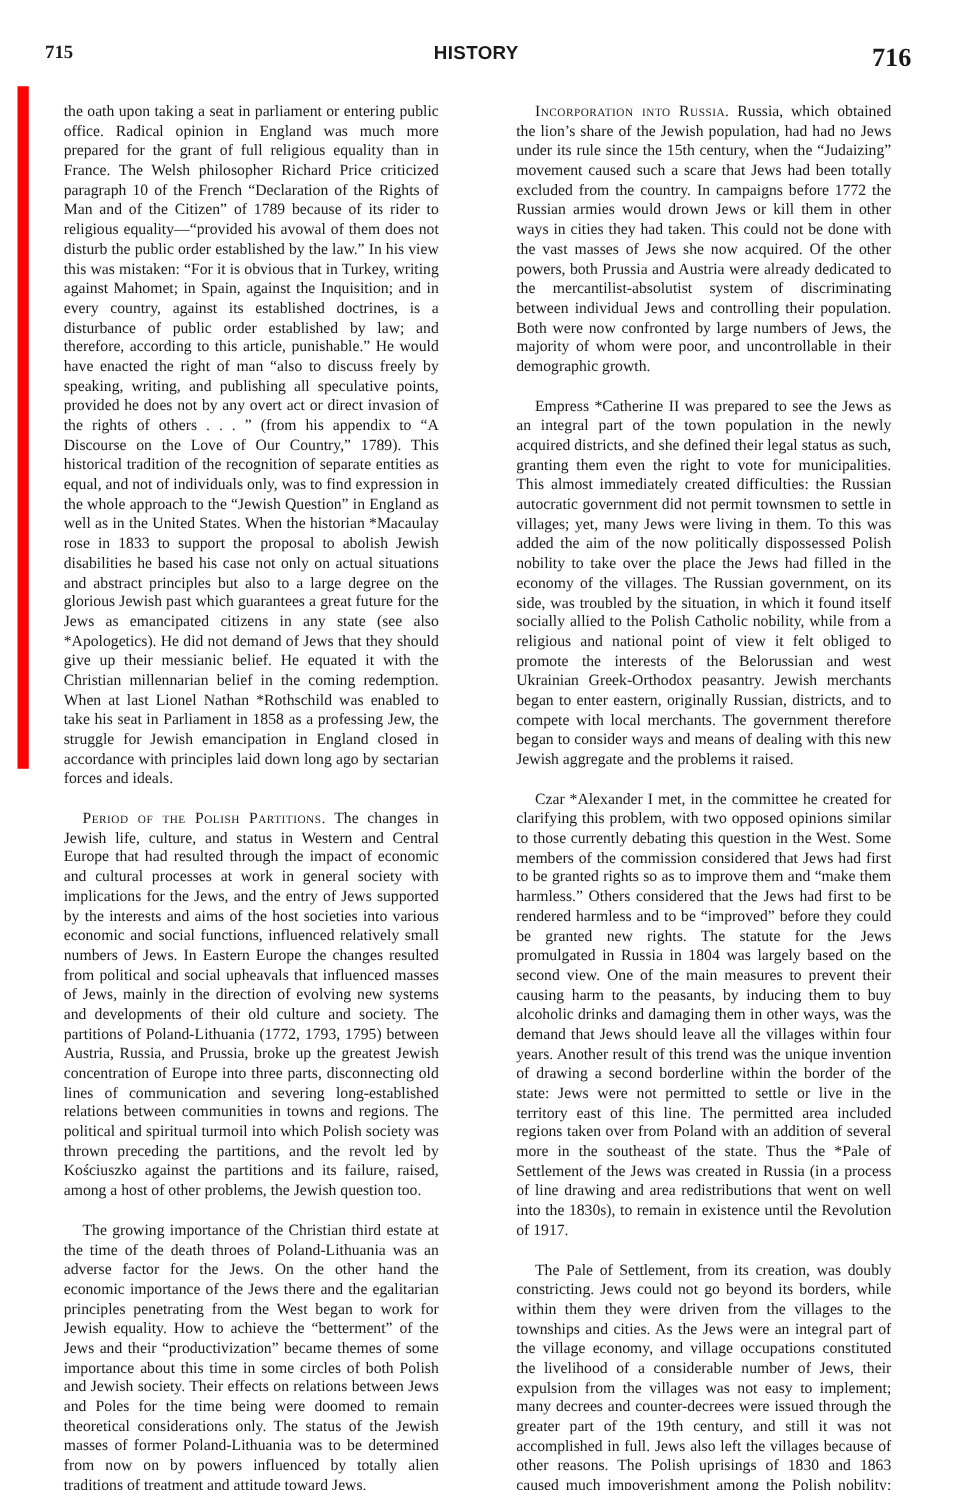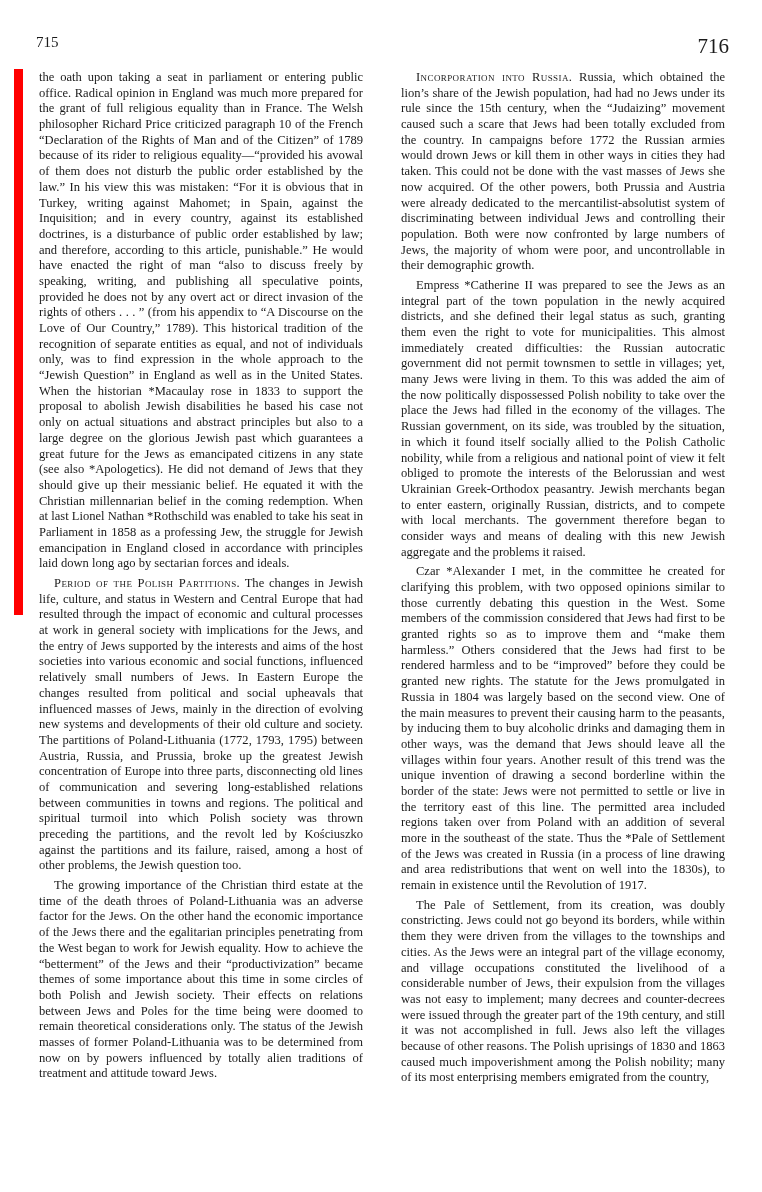--- a/index.html
+++ b/index.html
@@ -1,36 +1,37 @@
 <!DOCTYPE html>
 <html><head>
 <meta charset="utf-8">
 <style>
   html, body { margin: 0; padding: 0; background: #ffffff; }
   body { width: 762px; height: 1192px; position: relative; overflow: hidden;
          font-family: "Liberation Serif", "DejaVu Serif", serif; color: #1a1a1a; }
-  .header { position: absolute; top: 34px; left: 0; width: 762px; height: 22px; }
+  .header { position: absolute; top: 34px; left: 0; width: 762px; height: 22px; font-weight: bold; }
   .pnum-left { position: absolute; left: 36px; top: 0; font-size: 15px; }
   .pnum-right { position: absolute; right: 33px; top: 0; font-size: 21px; }
   .running-title { position: absolute; left: 0; right: 0; text-align: center; top: 0;
                    font-family: "Liberation Sans", "DejaVu Sans", sans-serif; font-size: 15px; letter-spacing: 0.3px; }
   .col { position: absolute; top: 66px; width: 332px; font-size: 12.55px; line-height: 15.68px;
          text-align: justify; hyphens: none; }
   .col-left { left: 35px; }
   .col-right { left: 397px; }
-  .col p { margin: 4px; text-indent: 0; }
+  .col p { margin: 16px; text-indent: 0; }
   .col p.indent { text-indent: 15px; }
   .sc { font-variant: small-caps; letter-spacing: 0.4px; }
   .change-bar { position: absolute; left: 14px; top: 69px; width: 9px; height: 546px; background: #ff0000; }
 </style>
 </head>
 <body>
 
 <div class="header">
   <span class="pnum-left">715</span>
+  <span class="running-title">HISTORY</span>
   <span class="pnum-right">716</span>
 </div>
 
 <div class="change-bar" id="change-bar" style="background: rgb(255, 0, 0);"></div>
 
 <div class="col col-left">
   <p>the oath upon taking a seat in parliament or entering public office. Radical opinion in England was much more prepared for the grant of full religious equality than in France. The Welsh philosopher Richard Price criticized paragraph 10 of the French “Declaration of the Rights of Man and of the Citizen” of 1789 because of its rider to religious equality—“provided his avowal of them does not disturb the public order established by the law.” In his view this was mistaken: “For it is obvious that in Turkey, writing against Mahomet; in Spain, against the Inquisition; and in every country, against its established doctrines, is a disturbance of public order established by law; and therefore, according to this article, punishable.” He would have enacted the right of man “also to discuss freely by speaking, writing, and publishing all speculative points, provided he does not by any overt act or direct invasion of the rights of others . . . ” (from his appendix to “A Discourse on the Love of Our Country,” 1789). This historical tradition of the recognition of separate entities as equal, and not of individuals only, was to find expression in the whole approach to the “Jewish Question” in England as well as in the United States. When the historian *Macaulay rose in 1833 to support the proposal to abolish Jewish disabilities he based his case not only on actual situations and abstract principles but also to a large degree on the glorious Jewish past which guarantees a great future for the Jews as emancipated citizens in any state (see also *Apologetics). He did not demand of Jews that they should give up their messianic belief. He equated it with the Christian millennarian belief in the coming redemption. When at last Lionel Nathan *Rothschild was enabled to take his seat in Parliament in 1858 as a professing Jew, the struggle for Jewish emancipation in England closed in accordance with principles laid down long ago by sectarian forces and ideals.</p>
   <p class="indent"><span class="sc">Period of the Polish Partitions.</span><span> The changes in Jewish life, culture, and status in Western and Central Europe that had resulted through the impact of economic and cultural processes at work in general society with implications for the Jews, and the entry of Jews supported by the interests and aims of the host societies into various economic and social functions, influenced relatively small numbers of Jews. In Eastern Europe the changes resulted from political and social upheavals that influenced masses of Jews, mainly in the direction of evolving new systems and developments of their old culture and society. The partitions of Poland-Lithuania (1772, 1793, 1795) between Austria, Russia, and Prussia, broke up the greatest Jewish concentration of Europe into three parts, disconnecting old lines of communication and severing long-established relations between communities in towns and regions. The political and spiritual turmoil into which Polish society was thrown preceding the partitions, and the revolt led by Kościuszko against the partitions and its failure, raised, among a host of other problems, the Jewish question too.</span></p>
   <p class="indent">The growing importance of the Christian third estate at the time of the death throes of Poland-Lithuania was an adverse factor for the Jews. On the other hand the economic importance of the Jews there and the egalitarian principles penetrating from the West began to work for Jewish equality. How to achieve the “betterment” of the Jews and their “productivization” became themes of some importance about this time in some circles of both Polish and Jewish society. Their effects on relations between Jews and Poles for the time being were doomed to remain theoretical considerations only. The status of the Jewish masses of former Poland-Lithuania was to be determined from now on by powers influenced by totally alien traditions of treatment and attitude toward Jews.</p>
 </div>

